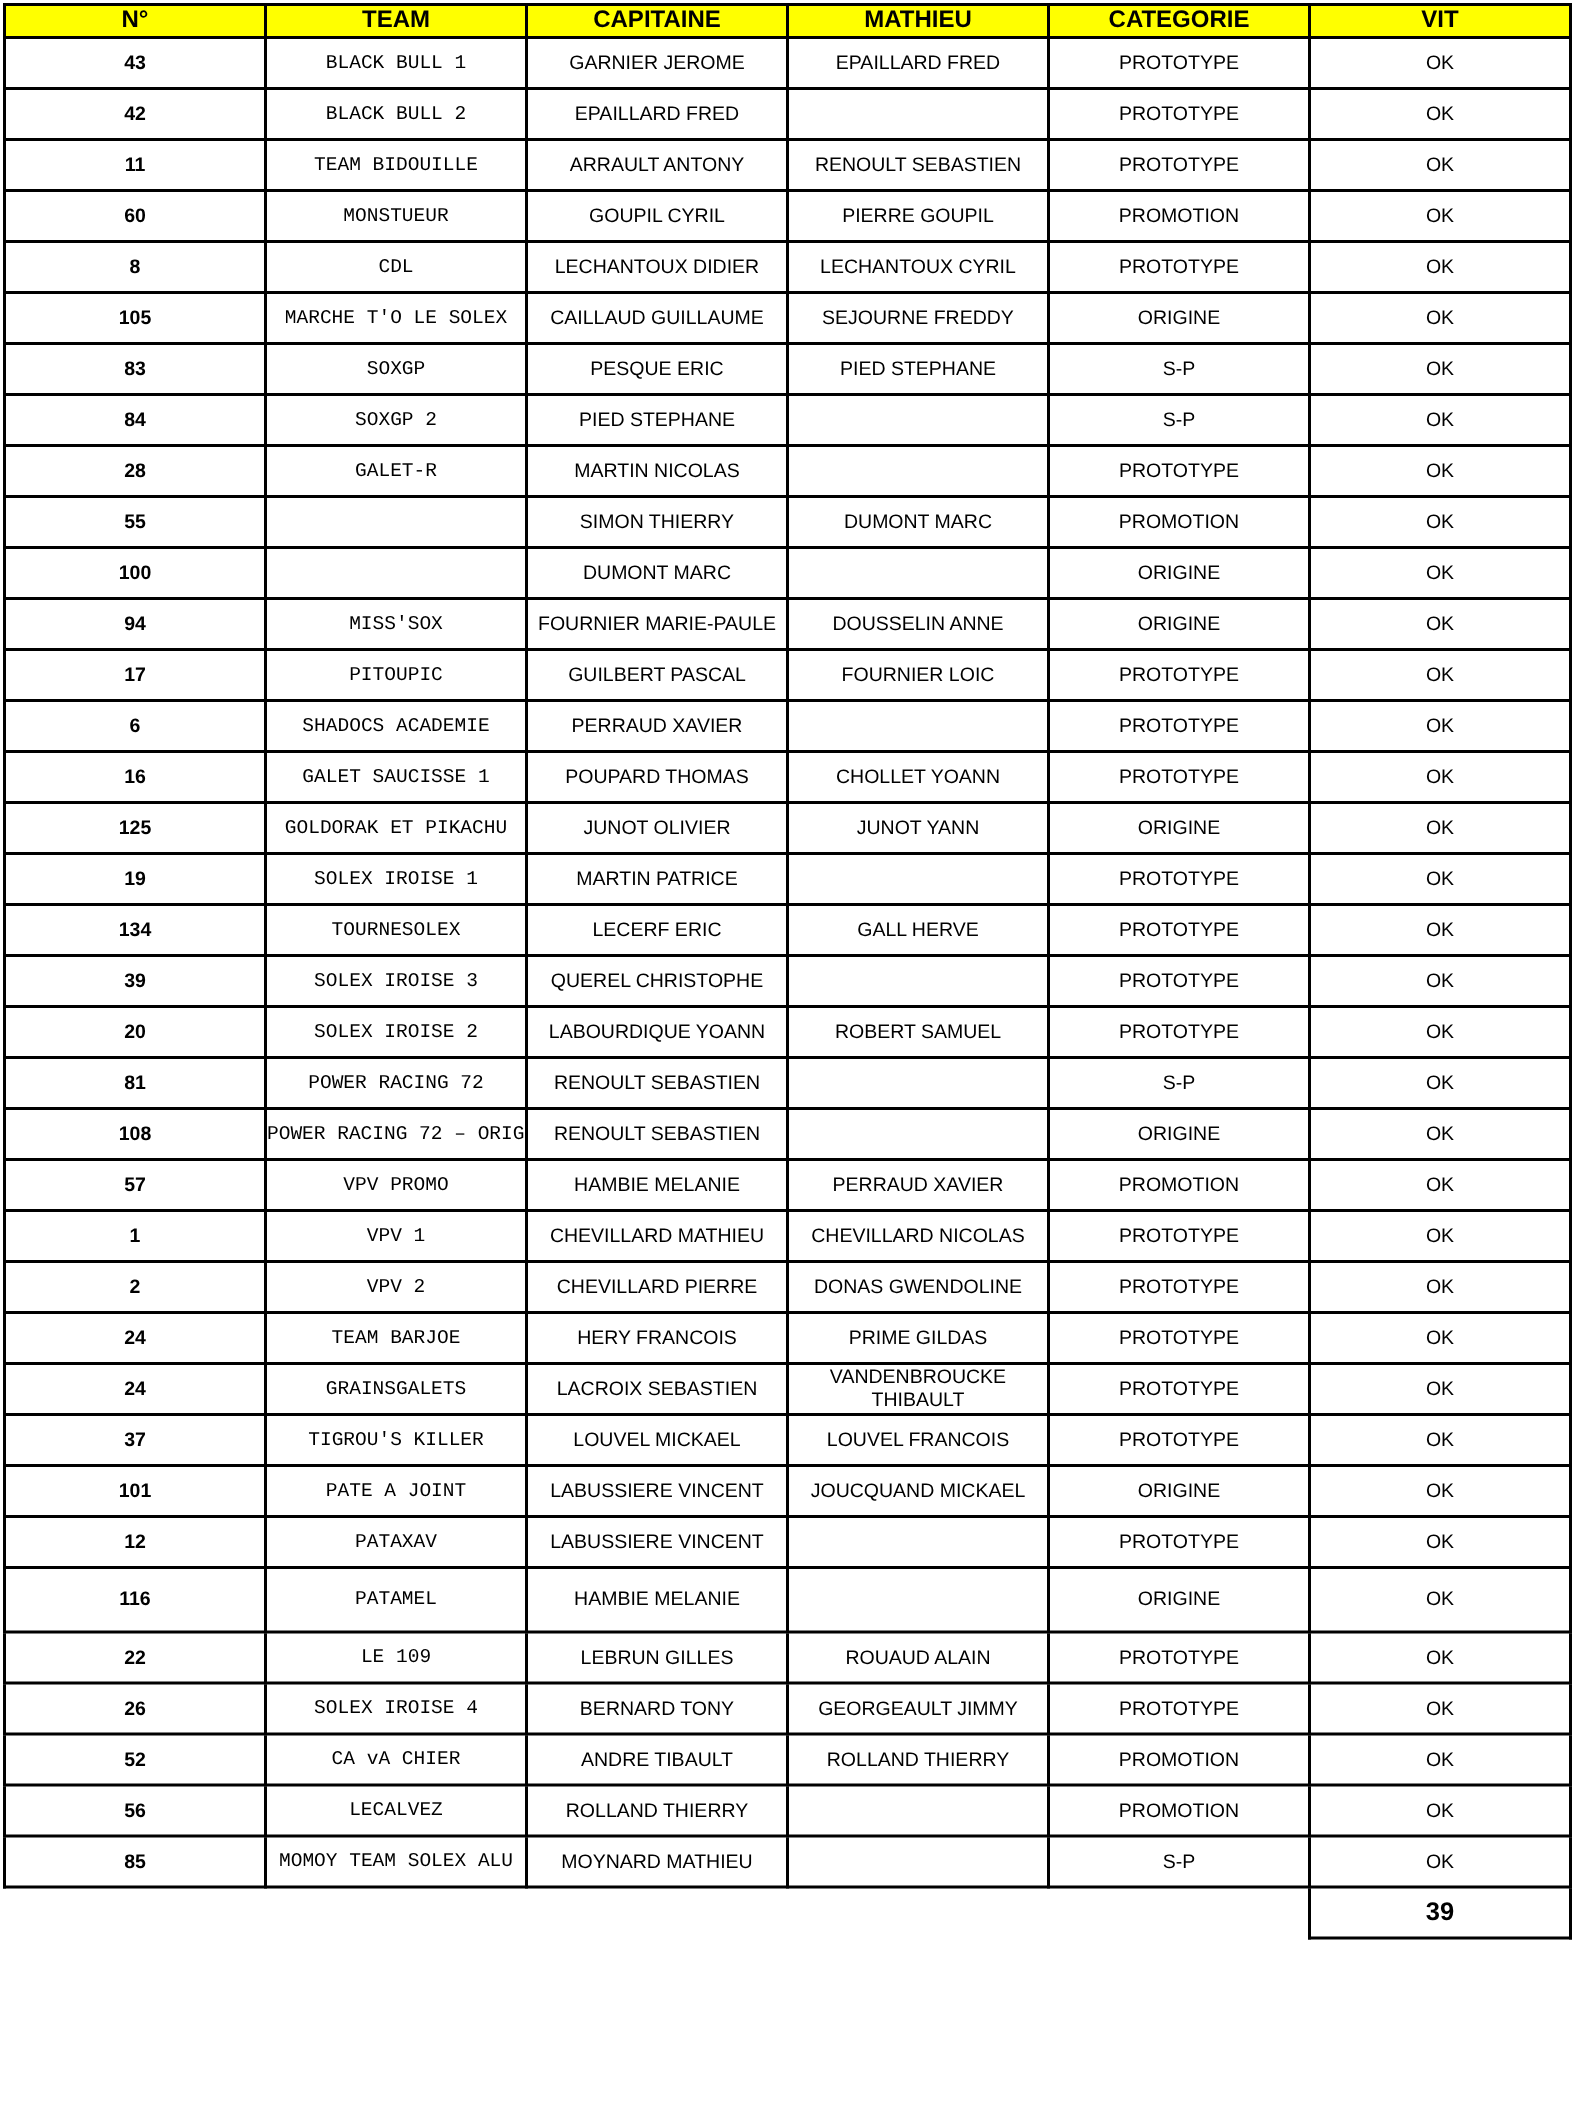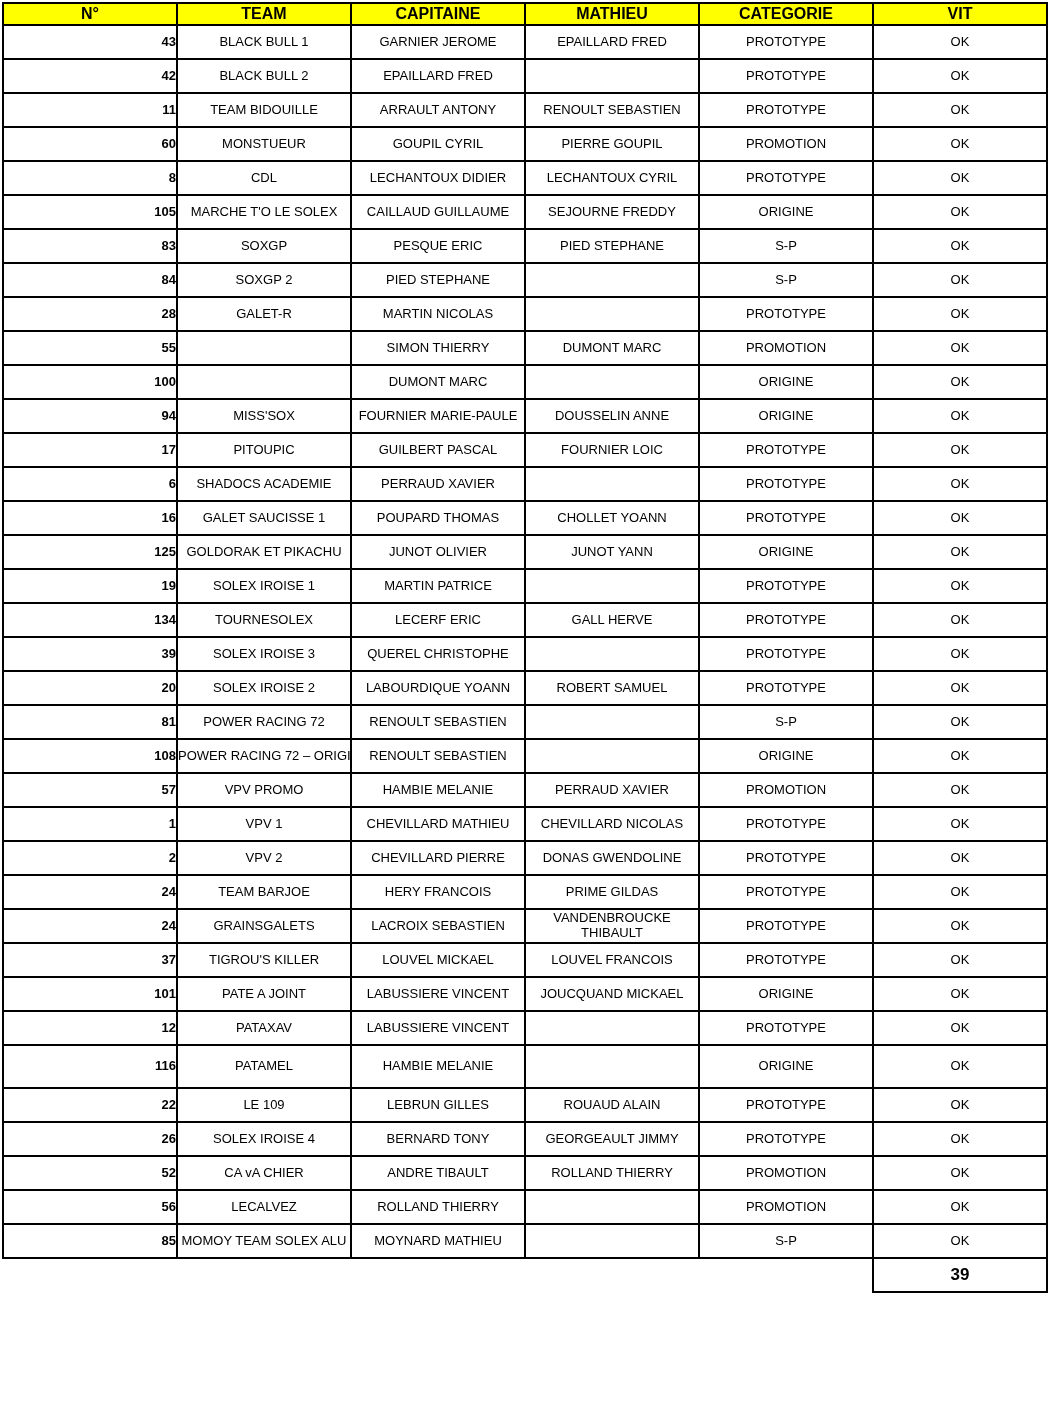--- a/index.html
+++ b/index.html
@@ -45,22 +45,23 @@
     font-weight: normal;
     height: 32px;
   }
   tr.tall td { height: 41px; margin-top: 42px; }
   td .cellwrap {
     width: 100%;
     line-height: 1.15;
   }
   td.col-team .cellwrap {
     white-space: pre;     
-  }
-  td.col-num { font-weight: bold; text-align: right; }
+    font-family: Liberation Mono, monospace;
+  }
+  td.col-num { font-weight: bold; }
   tr.total-row td.ghost {
     border: none;
     background: transparent;
   }
   tr.total-row td.total-cell {
     height: 32px;
     font-weight: bold;
     font-size: 17px;
   }
 </style>

